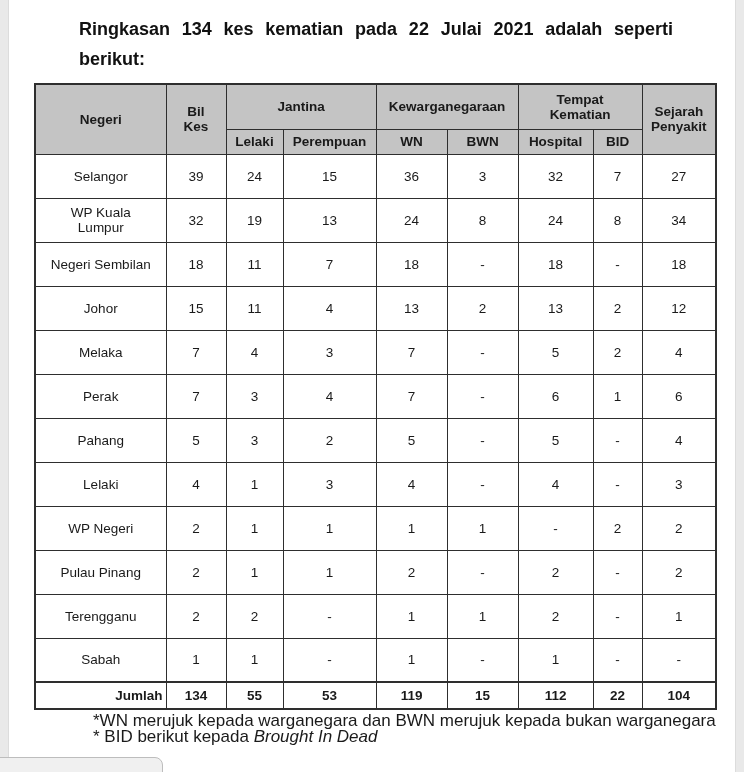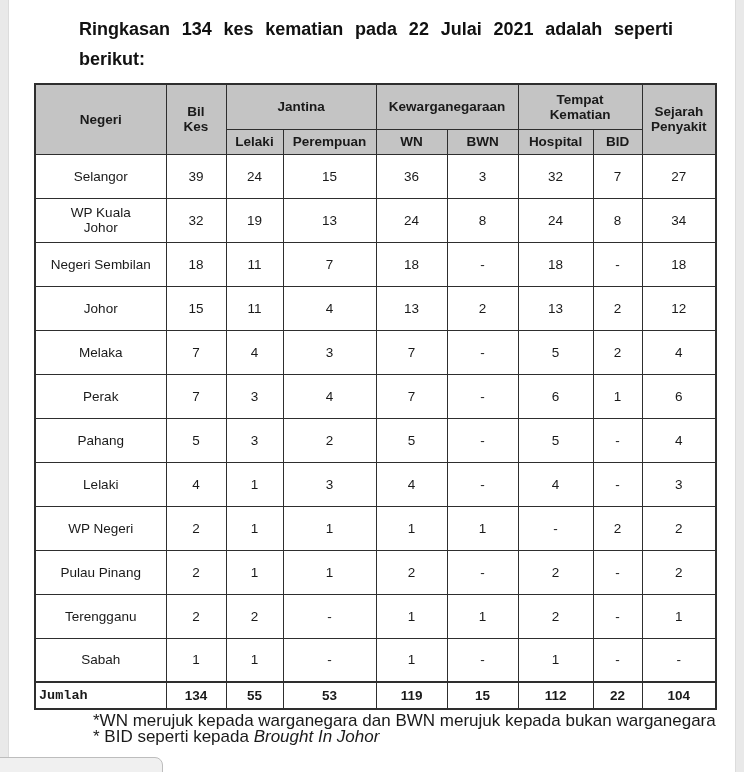--- a/index.html
+++ b/index.html
@@ -53,21 +53,21 @@
   td.negeri {
     text-align: left;
     padding-left: 8px;
     font-weight: normal;
   }
   tr.total-row { height: 27px; }
   tr.total-row td {
     font-weight: bold;
     border-top: 2px solid #2e2e2e;
   }
-  tr.total-row td.negeri { text-align: left; padding-left: 3px; font-family: Liberation Mono, monospace; }
+  tr.total-row td.negeri { text-align: right; padding-left: 3px; }
 
   .footnotes {
     margin: 3px 0 12px 93px;
     font-size: 17px;
     line-height: 15.5px;
     color: #1a1a1a;
   }
   .footnotes .italic { font-style: italic; }
 
   .status-bubble {
@@ -129,21 +129,21 @@
       <td>24</td>
       <td>15</td>
       <td>36</td>
       <td>3</td>
       <td>32</td>
       <td>7</td>
       <td>27</td>
     </tr>
     <tr>
       <td class="negeri">WP Kuala
-Johor</td>
+Lumpur</td>
       <td>32</td>
       <td>19</td>
       <td>13</td>
       <td>24</td>
       <td>8</td>
       <td>24</td>
       <td>8</td>
       <td>34</td>
     </tr>
     <tr>
@@ -265,16 +265,16 @@
       <td>15</td>
       <td>112</td>
       <td>22</td>
       <td>104</td>
     </tr>
   </tbody>
 </table>
 
 <div class="footnotes">
   <div>*WN merujuk kepada warganegara dan BWN merujuk kepada bukan warganegara</div>
-  <div><span>* BID seperti kepada </span><span class="italic">Brought In Johor</span></div>
+  <div><span>* BID berikut kepada </span><span class="italic">Brought In Dead</span></div>
 </div>
 
 <div class="status-bubble"></div>
 
 </body></html>

